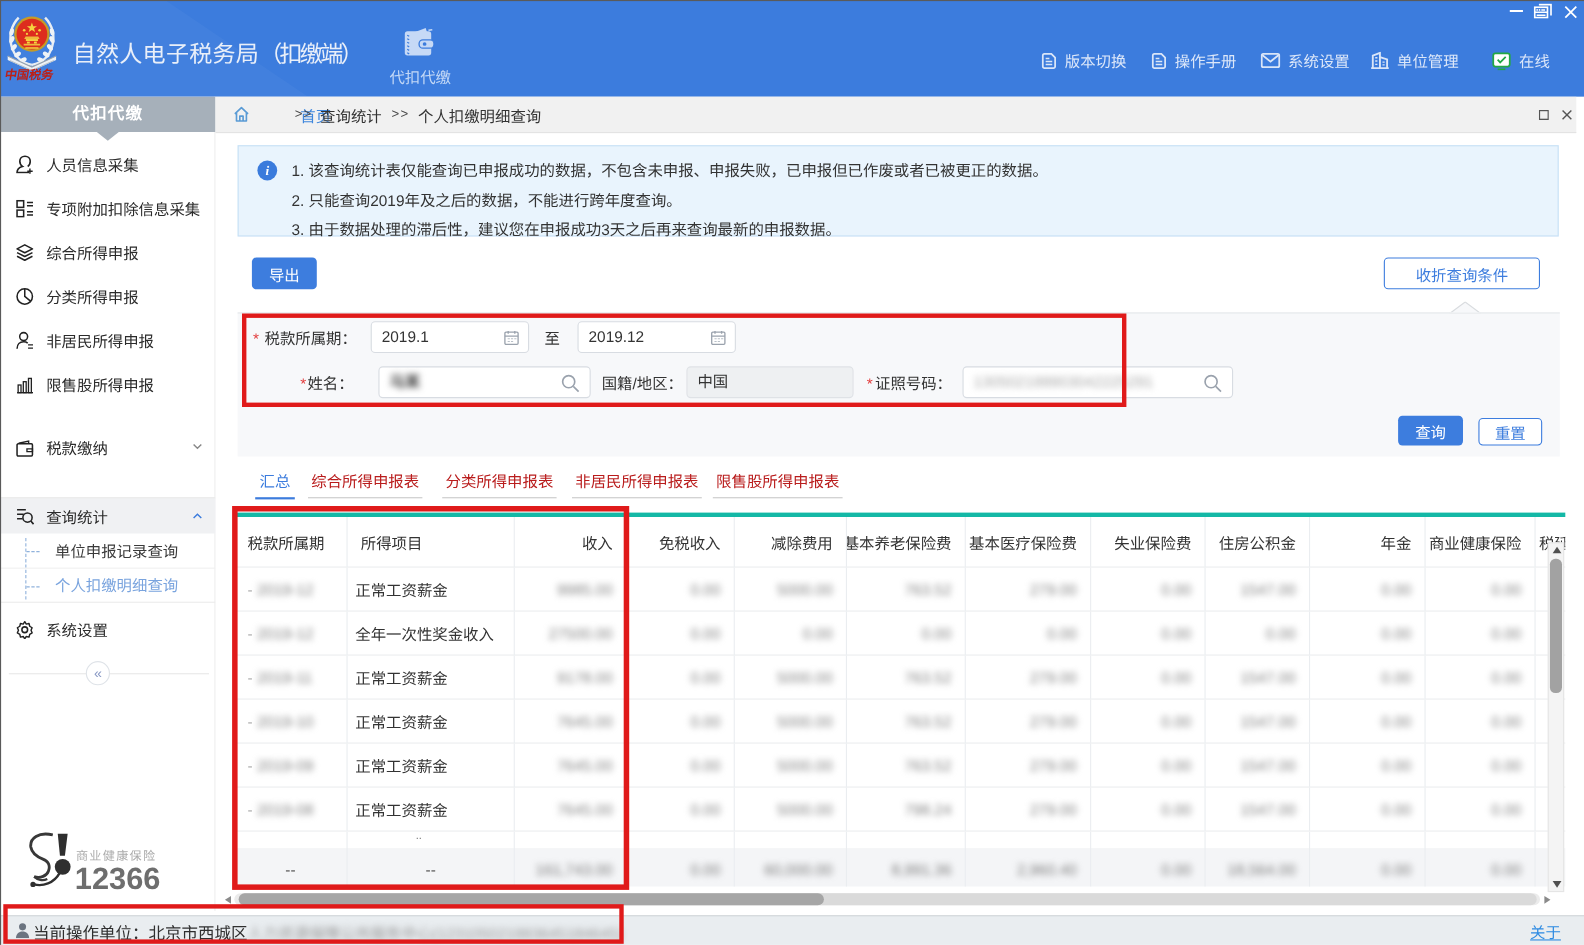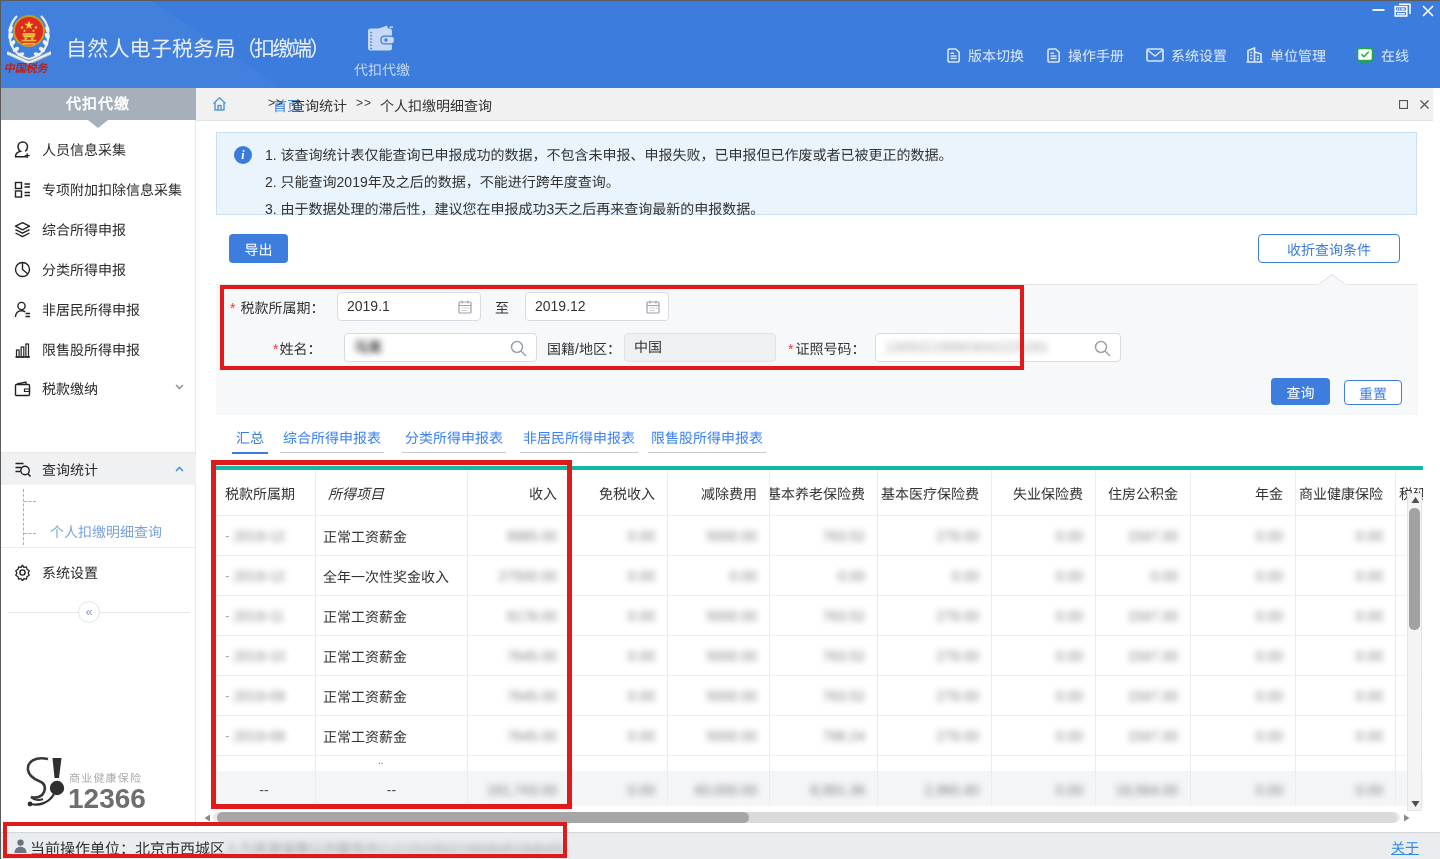--- a/index.html
+++ b/index.html
@@ -31,21 +31,21 @@
 .btn-plain{background:#fff;color:#3d7dde;border:1px solid #3d7dde;border-radius:4px;font-size:14px;font-family:"Liberation Sans",sans-serif;}
 #exportbtn{position:absolute;left:33px;top:146px;width:59px;height:29px;}
 #collapsebtn{position:absolute;left:1062px;top:146px;width:142px;height:29px;}
 #formpanel{position:absolute;left:20px;top:196px;width:1202px;height:131px;background:#f7f8fa;border-top:1px solid #e4e7ea;}
 .flabel{position:absolute;font-size:14px;color:#333;white-space:nowrap;}
 .fstar{color:#e23b3b;margin-right:2px;}
 .finput{position:absolute;height:29px;background:#fff;border:1px solid #d8dce2;border-radius:4px;font-size:14px;color:#333;line-height:27px;padding-left:9px;}
 #querybtn{position:absolute;left:1075px;top:290px;width:59px;height:27px;}
 #resetbtn{position:absolute;left:1148px;top:292px;width:58px;height:25px;}
 
-.tab{position:absolute;top:338px;height:27px;line-height:24px;font-size:14px;color:#3b82f6;border-bottom:1px solid #c9c9c9;padding:0 3px;}
+.tab{position:absolute;top:338px;height:27px;line-height:24px;font-size:14px;color:#b91c1c;border-bottom:1px solid #c9c9c9;padding:0 3px;}
 .tab.active{color:#3c7cdd;border-bottom:2px solid #3c7cdd;height:28px;padding:0 4px;}
 
 #tbl{position:absolute;left:16px;top:378px;width:1211px;height:340px;border-top:4px solid #14b8a6;border-left:1px solid #ebebeb;overflow:hidden;}
 .tr{display:flex;width:1300px;height:40px;}
 .td{flex:none;border-right:1px solid #eaedf0;border-bottom:1px solid #ecedef;font-size:14px;display:flex;align-items:center;padding:0 12px;white-space:nowrap;overflow:hidden;}
 .num{justify-content:flex-end;}
 .blur{color:#848484;filter:blur(3px);}
 .blur2{color:#7d7d7d;filter:blur(3px);}
 
 #vsb{position:absolute;left:1211px;top:405px;width:15px;height:318px;background:#f4f4f4;border:1px solid #e5e5e5;}
@@ -209,21 +209,21 @@
     <span class="mtx">限售股所得申报</span>
   </div>
   <div class="mitem" style="top:201px">
     <svg class="mic" viewBox="0 0 17 17">
         <circle cx="7.5" cy="5" r="3.6" fill="none" stroke="#222" stroke-width="1.4"></circle>
         <path d="M1.5 16 c0-4 2.6-6.3 6-6.3 c1.4 0 2.7 0.4 3.7 1.2" fill="none" stroke="#222" stroke-width="1.4"></path>
         <path d="M11.5 12.5 h4.5 M11.5 15.5 h4.5" stroke="#222" stroke-width="1.3"></path>
       </svg>
     <span class="mtx">非居民所得申报</span>
   </div>
-  <div class="mitem" style="top:280px">
+  <div class="mitem" style="top:299px">
     <svg class="mic" viewBox="0 0 17 17">
         <path d="M3 4 L12 2 V4.5" fill="none" stroke="#222" stroke-width="1.3"></path>
         <rect x="1.5" y="4.5" width="14" height="11" rx="1" fill="none" stroke="#222" stroke-width="1.4"></rect>
         <path d="M10.5 9 h5 v2.5 h-5 Z" fill="none" stroke="#222" stroke-width="1.2"></path>
       </svg>
     <span class="mtx">税款缴纳</span>
     <svg class="arr" viewBox="0 0 9 9">
         <path d="M1 3 L4.5 6.5 L8 3" fill="none" stroke="#888" stroke-width="1.3"></path>
       </svg>
   </div>
@@ -235,20 +235,21 @@
       </svg>
     <span class="mtx">查询统计</span>
     <svg class="arr" style="top:12px" viewBox="0 0 9 9">
         <path d="M1 6 L4.5 2.5 L8 6" fill="none" stroke="#3c7cdd" stroke-width="1.3"></path>
       </svg>
   </div>
   <div style="position:absolute;left:0;top:397px;width:196px;height:63px;border-bottom:1px solid #ececec;">
     <div style="position:absolute;left:23px;top:4px;height:56px;border-left:1px dashed #90b2dc;"></div>
     <div style="position:absolute;left:24px;top:16px;width:12px;border-top:1px dashed #90b2dc;"></div>
     <div style="position:absolute;left:24px;top:48px;width:12px;border-top:1px dashed #90b2dc;"></div>
+    <div class="sub" style="top:0;height:32px;line-height:32px;border-bottom:1px solid #f0f0f0;">单位申报记录查询</div>
     <div class="sub" style="top:32px;height:31px;line-height:30px;color:#7aa4de;">个人扣缴明细查询</div>
   </div>
   <div class="mitem" style="top:464px">
     <svg class="mic" viewBox="0 0 17 17">
         <circle cx="8.5" cy="8.5" r="2.6" fill="none" stroke="#222" stroke-width="1.4"></circle>
         <path d="M8.5 1.2 l1.4 2.2 2.5-0.6 0.6 2.5 2.2 1.4 -1 2.3 1 2.3 -2.2 1.4 -0.6 2.5 -2.5 -0.6 -1.4 2.2 -1.4 -2.2 -2.5 0.6 -0.6 -2.5 -2.2 -1.4 1 -2.3 -1 -2.3 2.2 -1.4 0.6 -2.5 2.5 0.6 Z" fill="none" stroke="#222" stroke-width="1.3" stroke-linejoin="round"></path>
       </svg>
     <span class="mtx">系统设置</span>
   </div>
   <div style="position:absolute;left:8px;top:524px;width:182px;border-top:1px solid #e8e8e8;"></div>
@@ -330,21 +331,21 @@
   <button id="querybtn" class="btn-blue">查询</button>
   <button id="resetbtn" class="btn-plain">重置</button>
   <div class="tab active" style="left:36px;">汇总</div>
   <div class="tab" style="left:84px;">综合所得申报表</div>
   <div class="tab" style="left:206px;">分类所得申报表</div>
   <div class="tab" style="left:324px;">非居民所得申报表</div>
   <div class="tab" style="left:452px;">限售股所得申报表</div>
   <div id="tbl">
     <div class="tr th" style="height:46px;">
       <div class="td" style="width:103px;">税款所属期</div>
-      <div class="td" style="width:152px;font-style:italic;">所得项目</div>
+      <div class="td" style="width:152px;">所得项目</div>
       <div class="td num" style="width:102px;">收入</div>
       <div class="td num" style="width:98px;">免税收入</div>
       <div class="td num" style="width:102px;">减除费用</div>
       <div class="td num" style="width:108px;">基本养老保险费</div>
       <div class="td num" style="width:114px;">基本医疗保险费</div>
       <div class="td num" style="width:104px;">失业保险费</div>
       <div class="td num" style="width:95px;">住房公积金</div>
       <div class="td num" style="width:105px;">年金</div>
       <div class="td num" style="width:100px;">商业健康保险</div>
       <div class="td num" style="width:100px;">税延养老保险</div>

